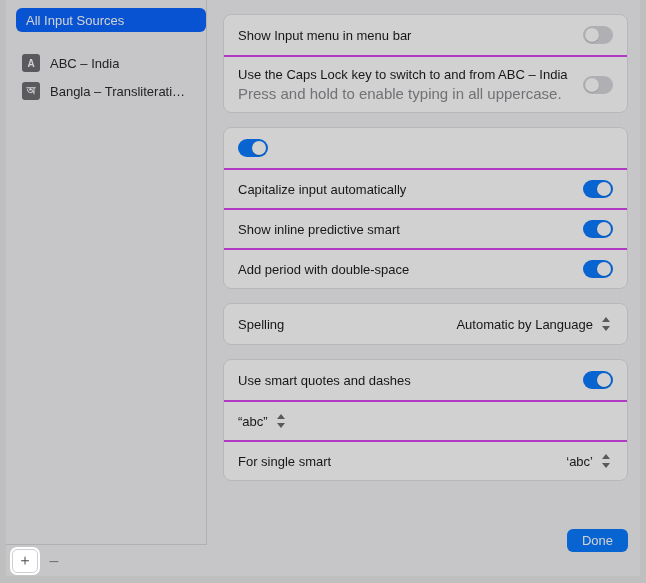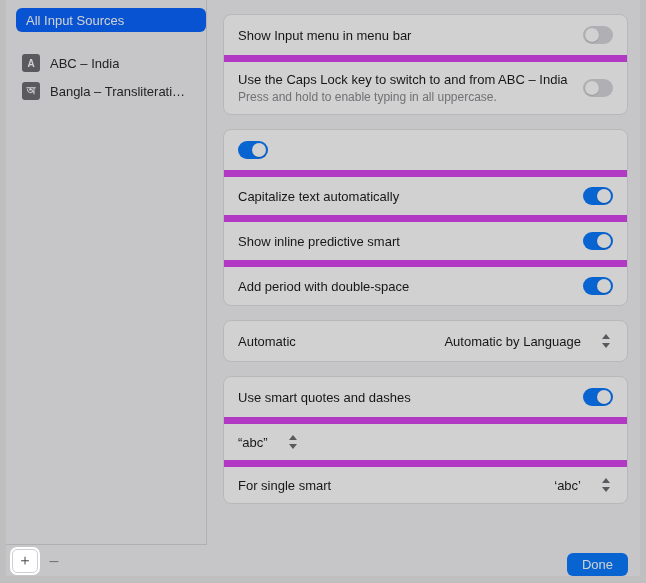--- a/index.html
+++ b/index.html
@@ -95,27 +95,27 @@
     background: #ffffff;
     border: 1px solid #e1e1e5;
     border-radius: 8px;
     margin-bottom: 14px;
   }
   .row {
     display: flex; align-items: center;
     padding: 10px 14px;
     min-height: 40px;
   }
-  .row + .row { border-top: 7px solid #d946ef; }
+  .row + .row { border-top: 2px solid #d946ef; }
   .row-text { flex: 1; padding-right: 12px; }
   .row-label { font-size: 13px; color: #1d1d1f; }
-  .row-sub { font-size: 12px; color: #8b8b90; margin-top: 3px; }
+  .row-sub { font-size: 15px; color: #8b8b90; margin-top: 3px; }
   .row-val {
     font-size: 13px; color: #1d1d1f;
-    display: flex; align-items: center; gap: 20px;
+    display: flex; align-items: center; gap: 8px;
   }
   .updown {
     width: 12px; height: 16px;
     color: #6e6e73;
   }
   .updown svg { display: block; }
 
   
   .toggle {
     width: 30px; height: 18px; border-radius: 9px;
@@ -126,21 +126,21 @@
     border-radius: 50%; background: #fff;
     box-shadow: 0 0.5px 1px rgba(0,0,0,0.25);
   }
   .toggle.off { background: #d7d7dc; }
   .toggle.off::after { left: 2px; }
   .toggle.on { background: #0a7aff; }
   .toggle.on::after { right: 2px; }
 
   
   .done-wrap {
-    position: absolute; right: 12px; bottom: 0;
+    position: absolute; right: 12px; bottom: 24px;
   }
   .done-btn {
     background: #0a7aff; color: #fff;
     font-size: 13px;
     padding: 4px 15px;
     border-radius: 6px;
     border: none;
   }
 </style>
 </head>
@@ -189,42 +189,42 @@
         <div class="toggle off"></div>
       </div>
     </div>
 
     <div class="group">
       <div class="row">
         <div class="toggle on"></div>
       </div>
       <div class="row">
         <div class="row-text">
-            <div class="row-label">Capitalize text automatically</div>
+            <div class="row-label">Capitalize input automatically</div>
           </div>
         <div class="toggle on"></div>
       </div>
       <div class="row">
         <div class="row-text">
             <div class="row-label">Show inline predictive smart</div>
           </div>
         <div class="toggle on"></div>
       </div>
       <div class="row">
         <div class="row-text">
             <div class="row-label">Add period with double-space</div>
           </div>
         <div class="toggle on"></div>
       </div>
     </div>
 
     <div class="group">
       <div class="row">
         <div class="row-text">
-            <div class="row-label">Automatic</div>
+            <div class="row-label">Spelling</div>
           </div>
         <div class="row-val">
           <span>Automatic by Language</span>
           <span class="updown">
             <svg viewBox="0 0 10 16" width="10" height="16">
                 <path d="M5 1 L9 6 H1 Z M5 15 L1 10 H9 Z" fill="#6e6e73"></path>
               </svg>
           </span>
         </div>
       </div>

